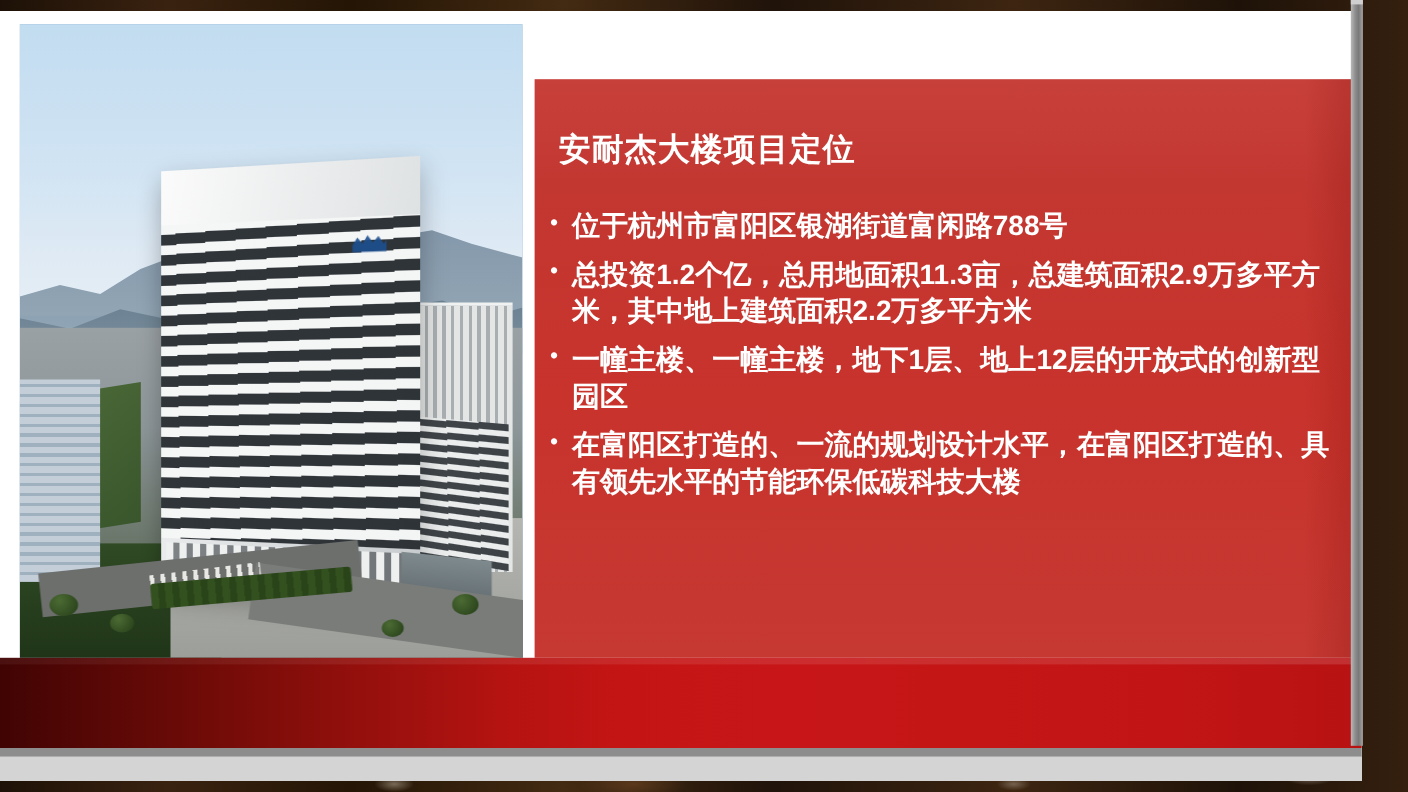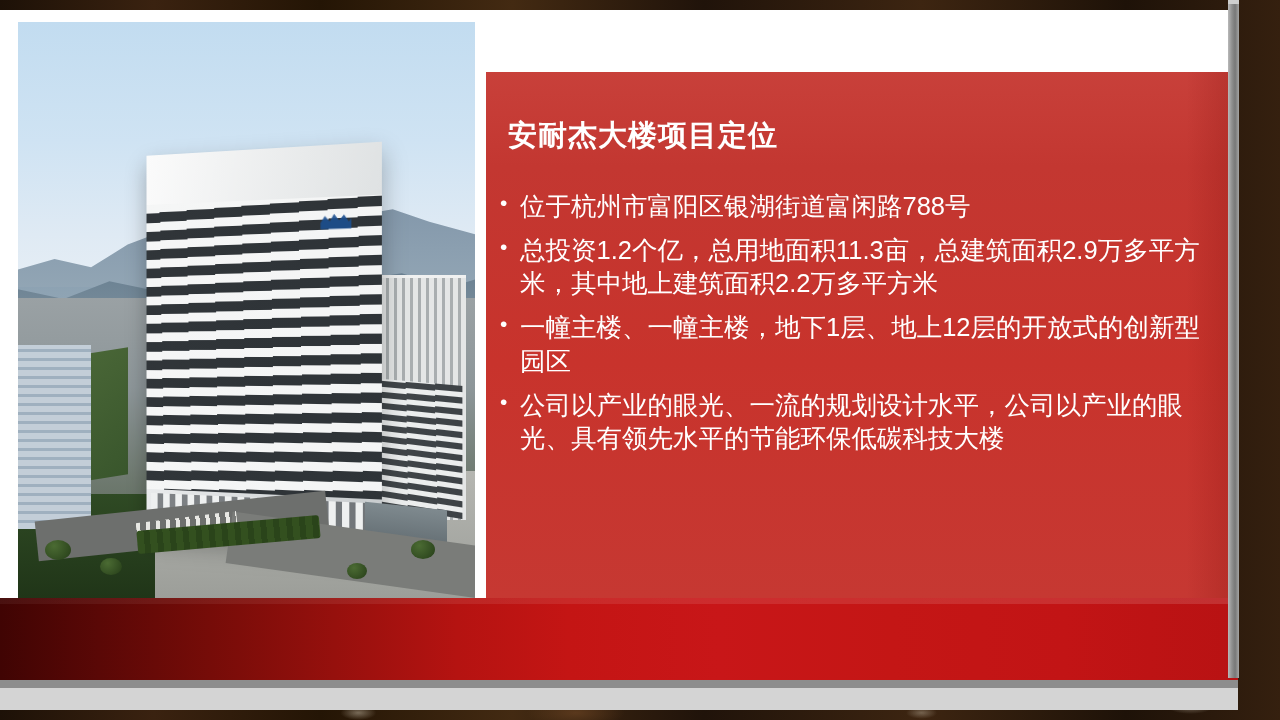--- a/index.html
+++ b/index.html
@@ -244,20 +244,21 @@
     flex: 0 0 auto;
     width: 20px;
     text-align: left;
     font-size: 21px;
     line-height: 1.25;
     color: #ffffff;
   }
   .bullet .btext {
     flex: 1 1 auto;
     padding-right: 2px;
+    font-weight: bold;
   }
 
   
   #bottom-band {
     position: absolute;
     left: 0;
     top: 588px;
     width: 1238px;
     height: 82px;
     background: linear-gradient(90deg,
@@ -353,21 +354,21 @@
           <span class="btext">总投资1.2个亿，总用地面积11.3亩，总建筑面积2.9万多平方米，其中地上建筑面积2.2万多平方米</span>
         </div>
 
         <div class="bullet">
           <span class="dot">•</span>
           <span class="btext">一幢主楼、一幢主楼，地下1层、地上12层的开放式的创新型园区</span>
         </div>
 
         <div class="bullet">
           <span class="dot">•</span>
-          <span class="btext">公司以产业的眼光、一流的规划设计水平，公司以产业的眼光、具有领先水平的节能环保低碳科技大楼</span>
+          <span class="btext">在富阳区打造的、一流的规划设计水平，在富阳区打造的、具有领先水平的节能环保低碳科技大楼</span>
         </div>
 
       </div>
     </div>
 
     <div id="bottom-band">
       <div id="bottom-band-hl"></div>
     </div>
 
     <div id="page-edge-grey"></div>

